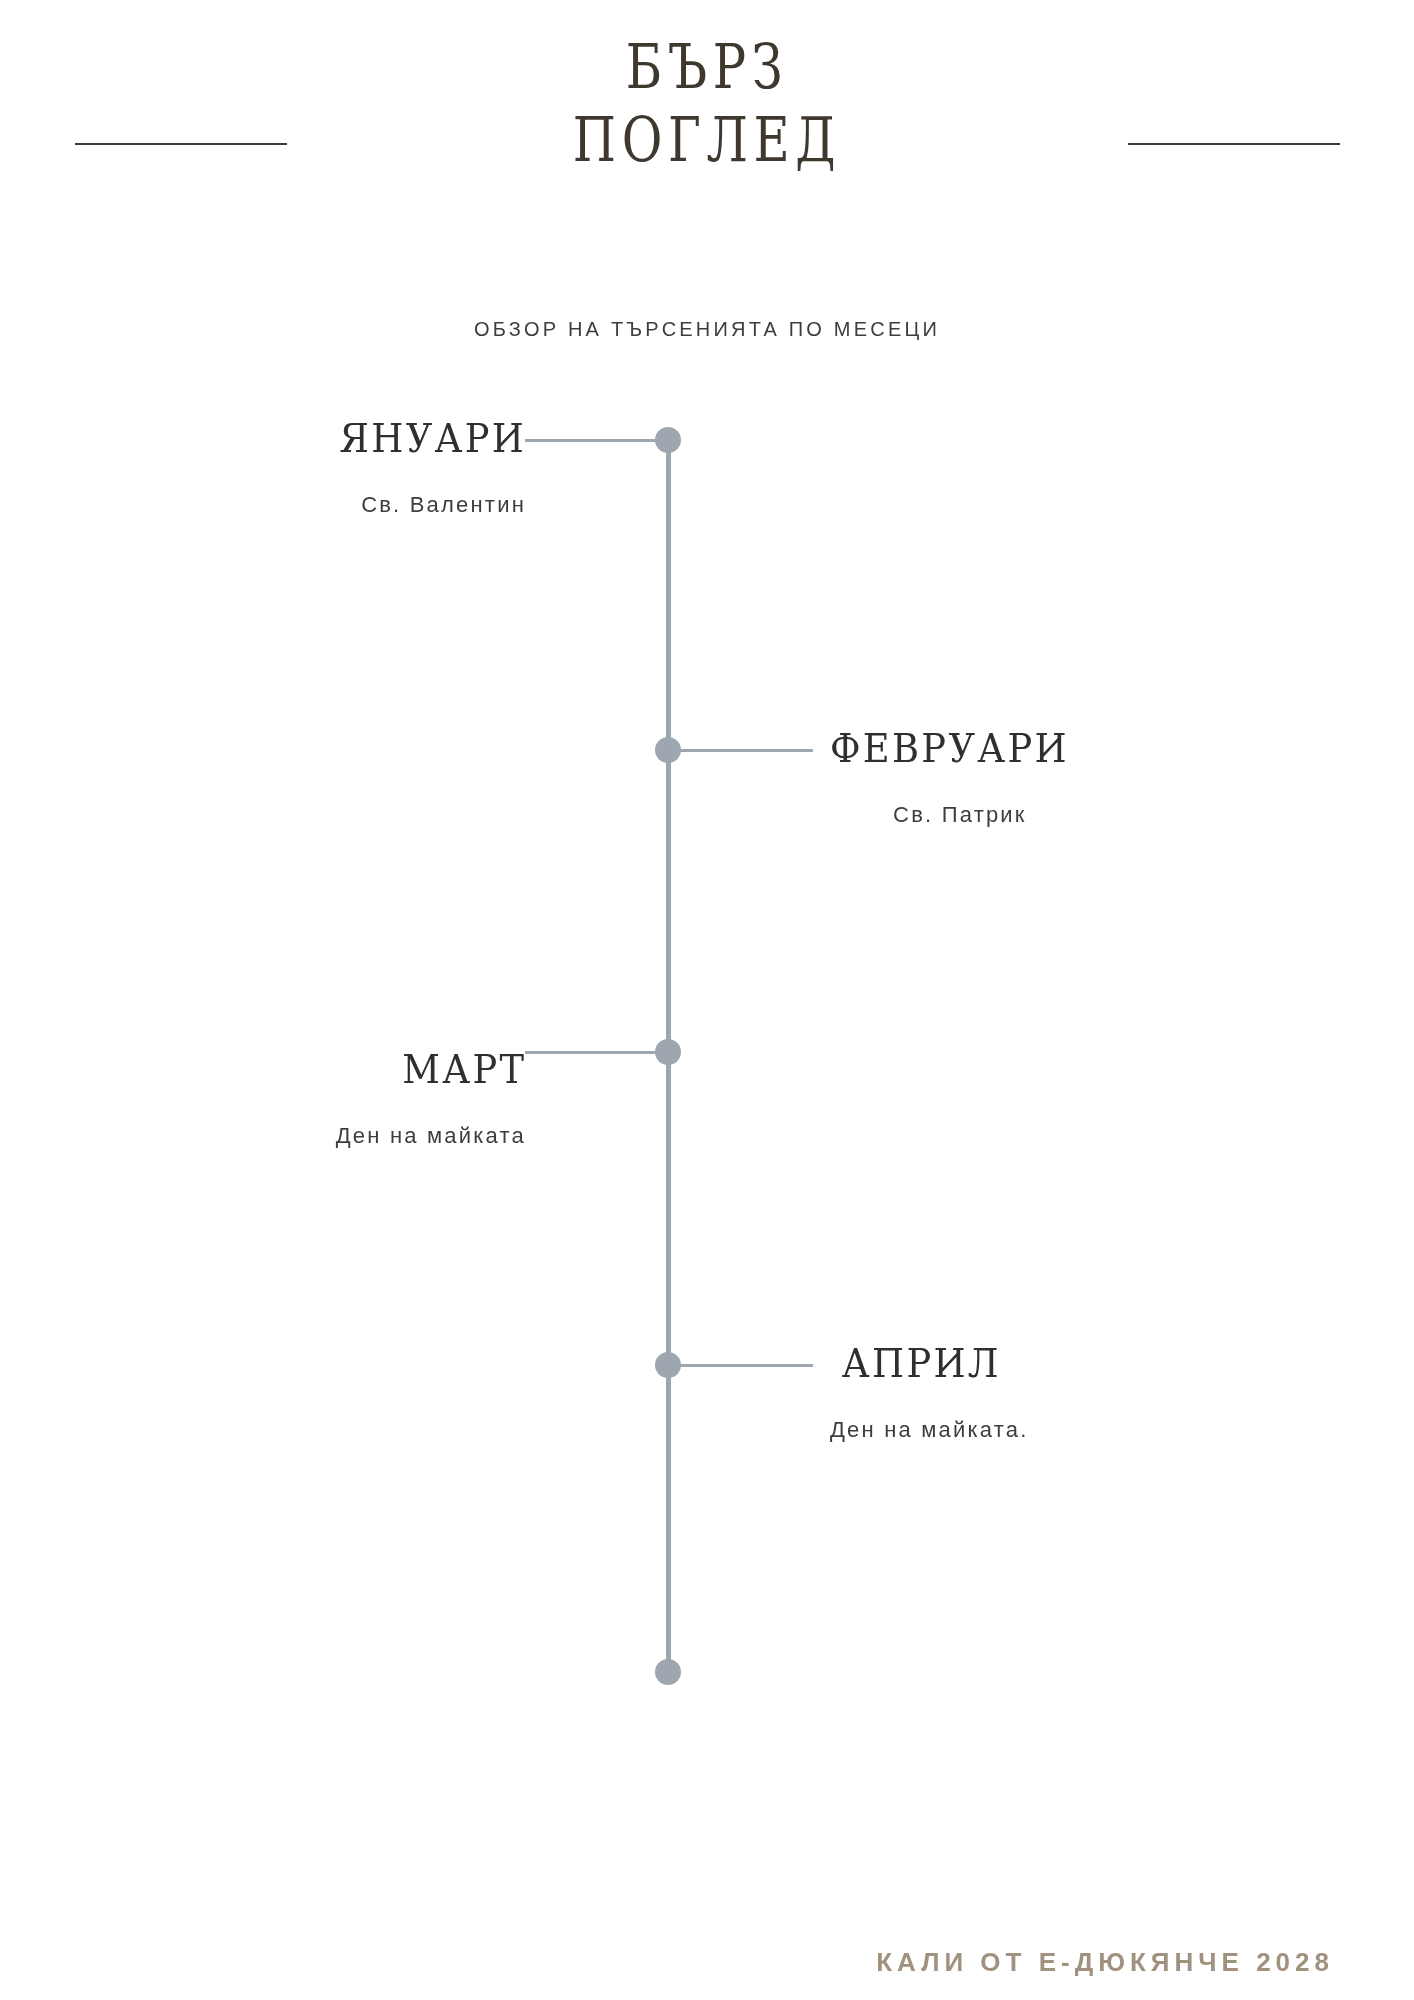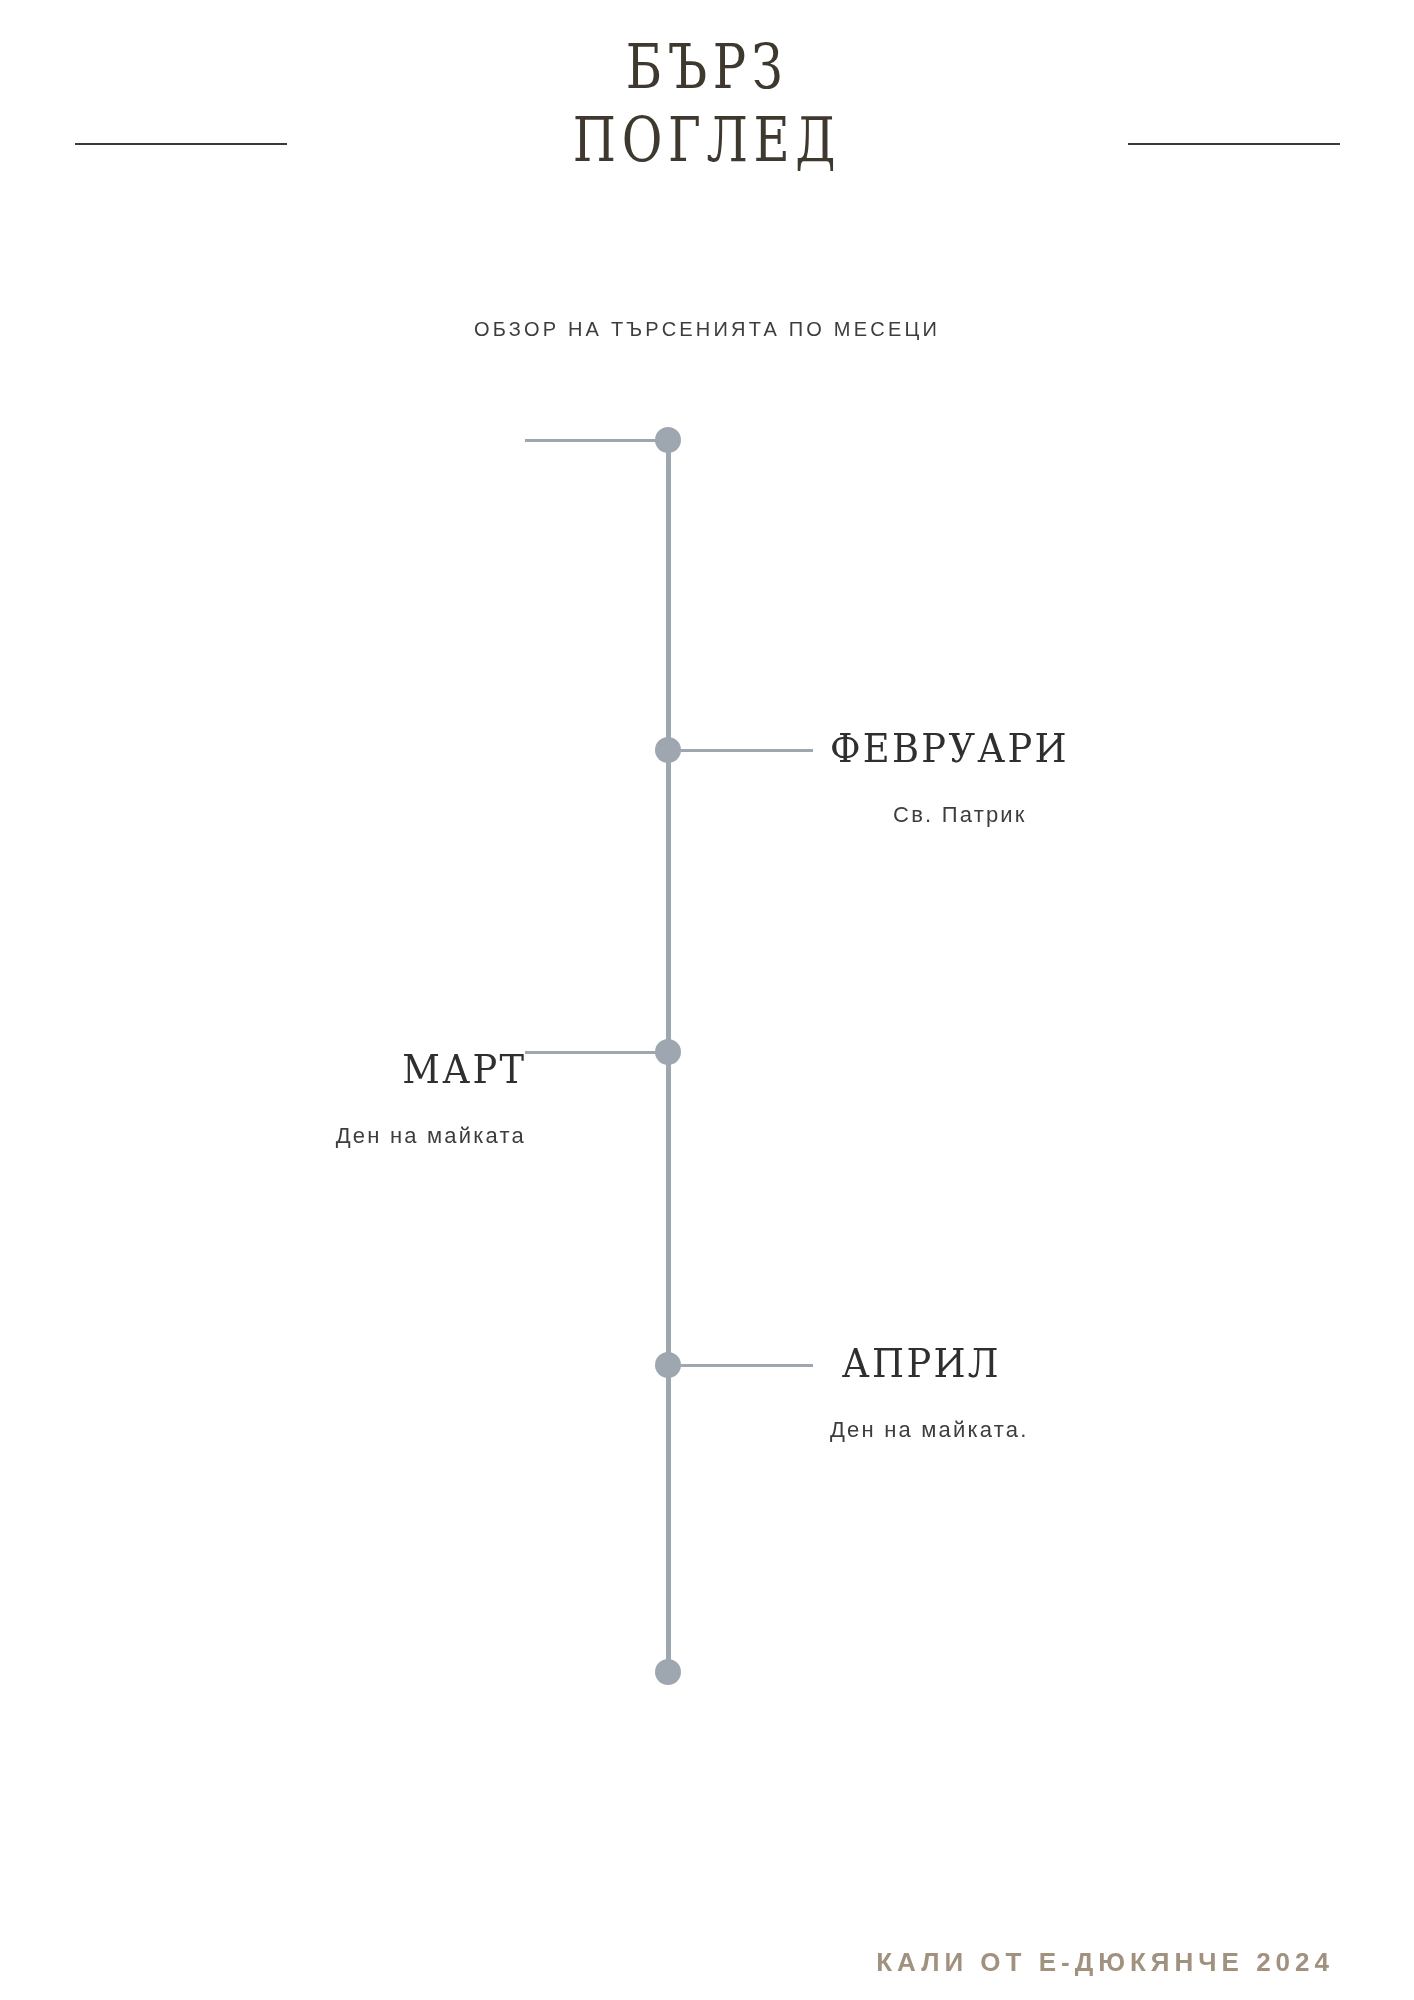--- a/index.html
+++ b/index.html
@@ -154,20 +154,24 @@
   <div class="rule rule-right"></div>
 </div>
 
 <div class="subtitle">ОБЗОР НА ТЪРСЕНИЯТА ПО МЕСЕЦИ</div>
 
 <div class="timeline">
   <div class="spine"></div>
 
   <div class="node" style="top:440px;"></div>
   <div class="connector left" style="top:440px;"></div>
+  <div class="entry side-left" style="top:418px;">
+    <span class="month">ЯНУАРИ</span>
+    <span class="detail">Св. Валентин</span>
+  </div>
 
   <div class="node" style="top:750px;"></div>
   <div class="connector right" style="top:750px;"></div>
   <div class="entry side-right" style="top:728px;">
     <span class="month">ФЕВРУАРИ</span>
     <span class="detail">Св. Патрик</span>
   </div>
 
   <div class="node" style="top:1052px;"></div>
   <div class="connector left" style="top:1052px;"></div>
@@ -179,13 +183,13 @@
   <div class="node" style="top:1365px;"></div>
   <div class="connector right" style="top:1365px;"></div>
   <div class="entry side-right" style="top:1343px;">
     <span class="month">АПРИЛ</span>
     <span class="detail">Ден на майката.</span>
   </div>
 
   <div class="node" style="top:1672px;"></div>
 </div>
 
-<div class="footer">КАЛИ ОТ Е-ДЮКЯНЧЕ 2024</div>
+<div class="footer">КАЛИ ОТ Е-ДЮКЯНЧЕ 2028</div>
 
 </body></html>

